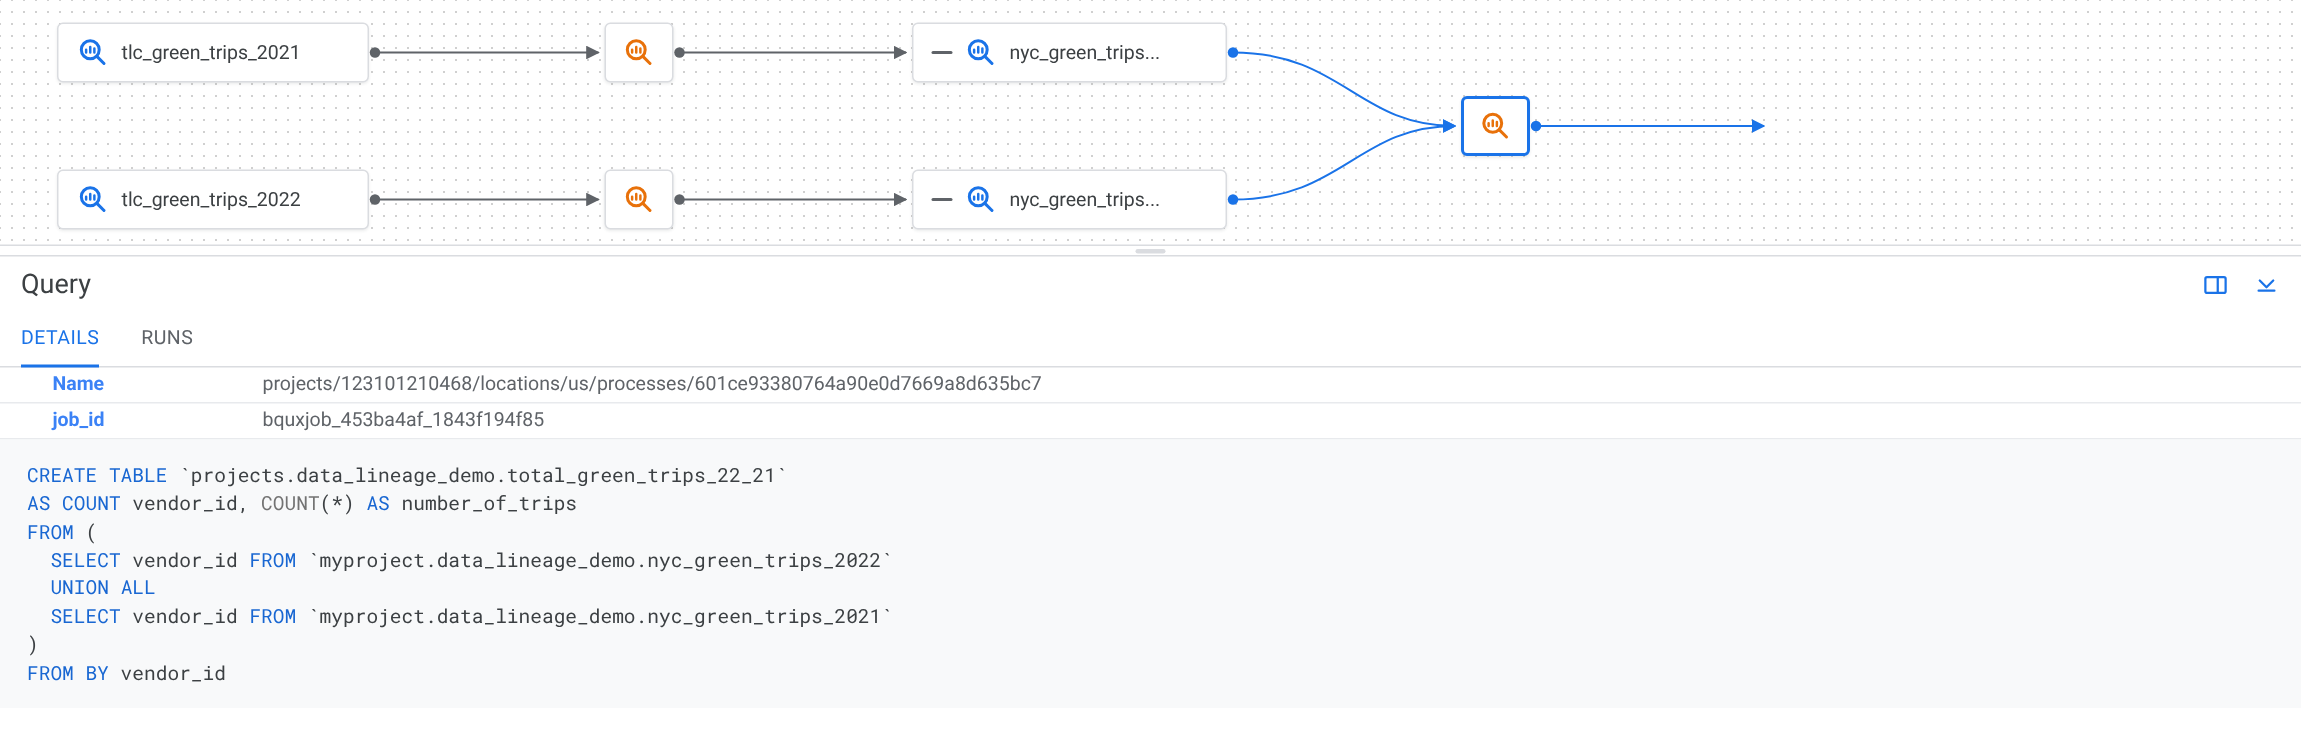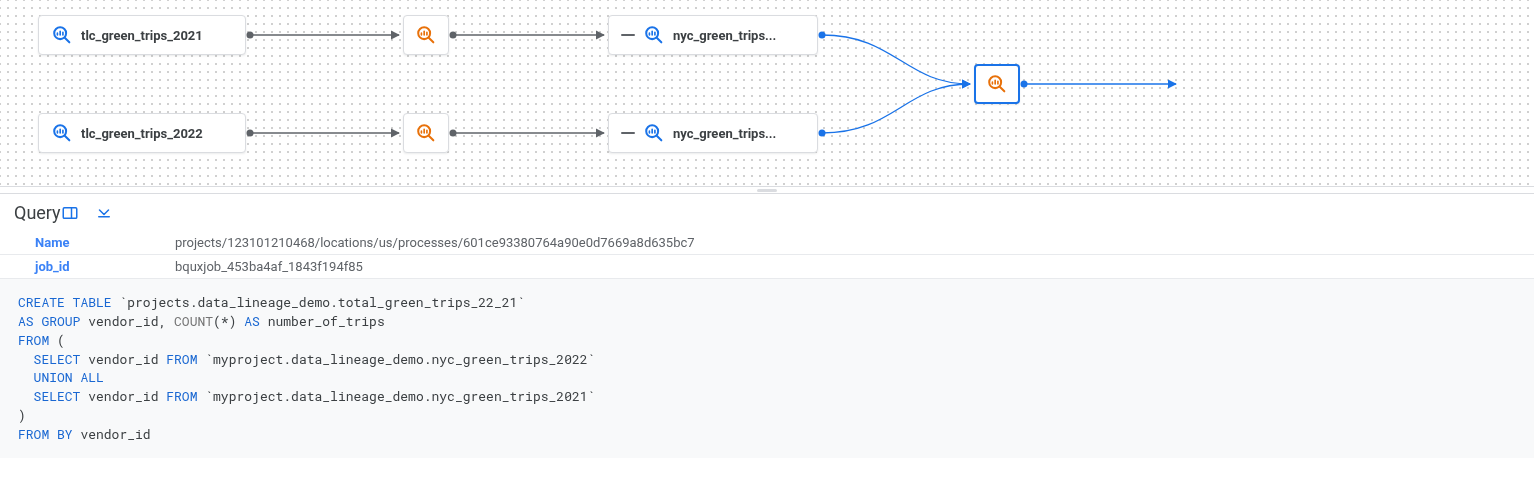--- a/index.html
+++ b/index.html
@@ -1,28 +1,27 @@
 <!DOCTYPE html>
 <html><head>
 <meta charset="utf-8">
 <style>
 * { box-sizing: border-box; margin: 0; padding: 0; }
 body { font-family: Roboto, Arial, sans-serif; font-size: 13px; color: #3c4043; background: #fff; width: 1534px; }
 
 
 .canvas {
   position: relative;
-  height: 187px;
+  height: 164px;
   background: #fff;
   background-image: radial-gradient(circle, #d0d0d0 1px, transparent 1px);
   background-size: 8px 8px;
   background-position: 4px 4px;
   border-bottom: 1px solid #dadce0;
   overflow: hidden;
-  font-weight: bold;
 }
 .canvas svg.edges { position: absolute; top: 0; left: 0; width: 100%; height: 100%; pointer-events: none; }
 
 .node {
   position: absolute;
   display: flex;
   align-items: center;
   gap: 8px;
   background: #fff;
   border: 1px solid #dadce0;
@@ -37,21 +36,21 @@
 .node.icon-only { width: 46px; justify-content: center; padding: 0; }
 
 .icon-mag { width: 22px; height: 22px; flex-shrink: 0; }
 
 .splitter { height: 6px; background: #fff; display: flex; align-items: center; justify-content: center; }
 .splitter .grip { width: 20px; height: 3px; background: #dadce0; border-radius: 2px; }
 
 
 .panel { border-top: 1px solid #dadce0; }
 .panel-header {
-  display: flex; align-items: center; justify-content: flex-start;
+  display: flex; align-items: center; justify-content: space-between;
   padding: 8px 14px;
 }
 .panel-header h2 { font-size: 18px; font-weight: 400; color: #3c4043; }
 .panel-actions { display: flex; gap: 16px; color: #1a73e8; }
 .panel-actions .act { cursor: pointer; display: flex; align-items: center; }
 
 .tabs { display: flex; gap: 28px; border-bottom: 1px solid #dadce0; padding: 0 14px; }
 .tab { padding: 10px 0; font-size: 13px; color: #5f6368; cursor: pointer; letter-spacing: .3px; }
 .tab.active { color: #1a73e8; border-bottom: 2px solid #1a73e8; margin-bottom: -1px; }
 
@@ -188,33 +187,37 @@
       </span>
       <span class="act">
         <svg width="18" height="18" viewBox="0 0 24 24">
             <path d="M6 8 L12 14 L18 8" fill="none" stroke="#1a73e8" stroke-width="2" stroke-linecap="round" stroke-linejoin="round"></path>
             <line x1="5" y1="17" x2="19" y2="17" stroke="#1a73e8" stroke-width="2" stroke-linecap="round"></line>
           </svg>
       </span>
     </div>
   </div>
 
+  <div class="tabs">
+    <div class="tab active">DETAILS</div>
+    <div class="tab">RUNS</div>
+  </div>
 
   <div class="kv">
     <div class="row">
       <div class="k">Name</div>
       <div class="v">projects/123101210468/locations/us/processes/601ce93380764a90e0d7669a8d635bc7</div>
     </div>
     <div class="row">
       <div class="k">job_id</div>
       <div class="v">bquxjob_453ba4af_1843f194f85</div>
     </div>
   </div>
 
   <div class="code"><span class="kw">CREATE TABLE</span><span> `projects.data_lineage_demo.total_green_trips_22_21`</span>
-<span class="kw">AS GROUP</span><span> vendor_id, </span><span class="fn">COUNT</span><span>(*) </span><span class="kw">AS</span><span> number_of_trips</span>
+<span class="kw">AS COUNT</span><span> vendor_id, </span><span class="fn">COUNT</span><span>(*) </span><span class="kw">AS</span><span> number_of_trips</span>
 <span class="kw">FROM</span><span> (</span>
   <span class="kw">SELECT</span><span> vendor_id </span><span class="kw">FROM</span><span> `myproject.data_lineage_demo.nyc_green_trips_2022`</span>
   <span class="kw">UNION ALL</span>
   <span class="kw">SELECT</span><span> vendor_id </span><span class="kw">FROM</span><span> `myproject.data_lineage_demo.nyc_green_trips_2021`</span>
 <span>)</span>
 <span class="kw">FROM BY</span><span> vendor_id</span></div>
 </div>
 
 </body></html>

